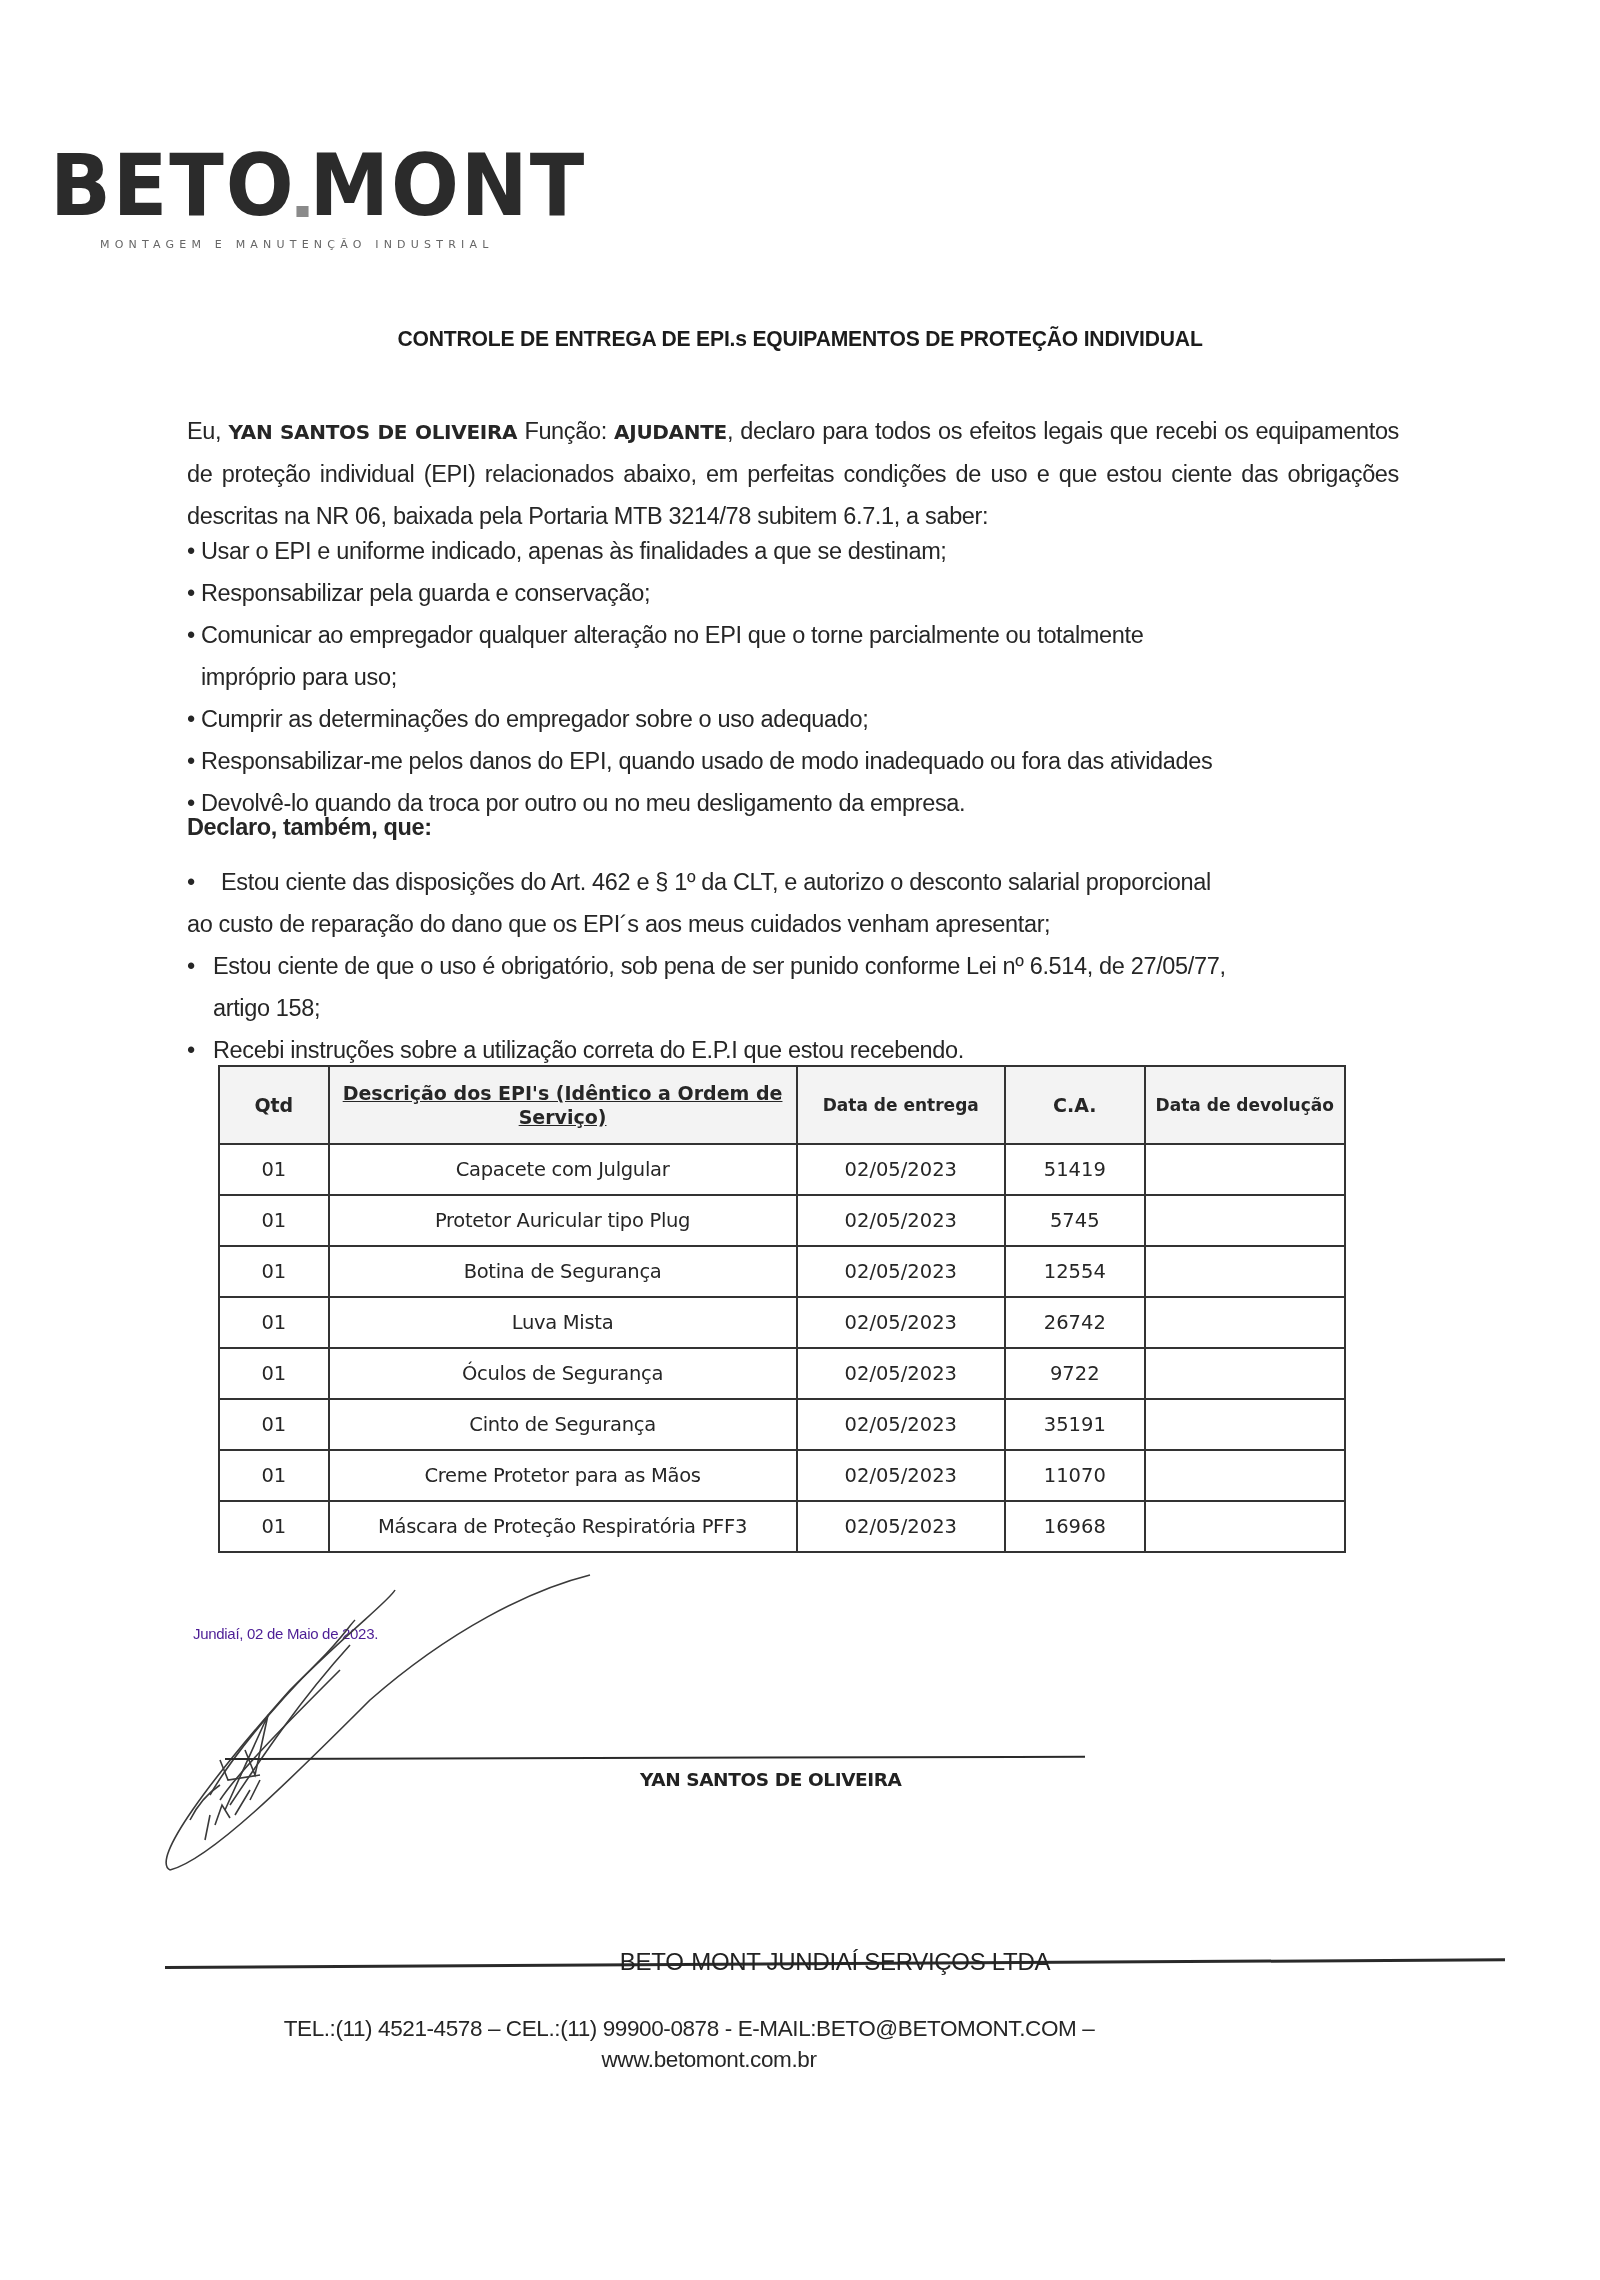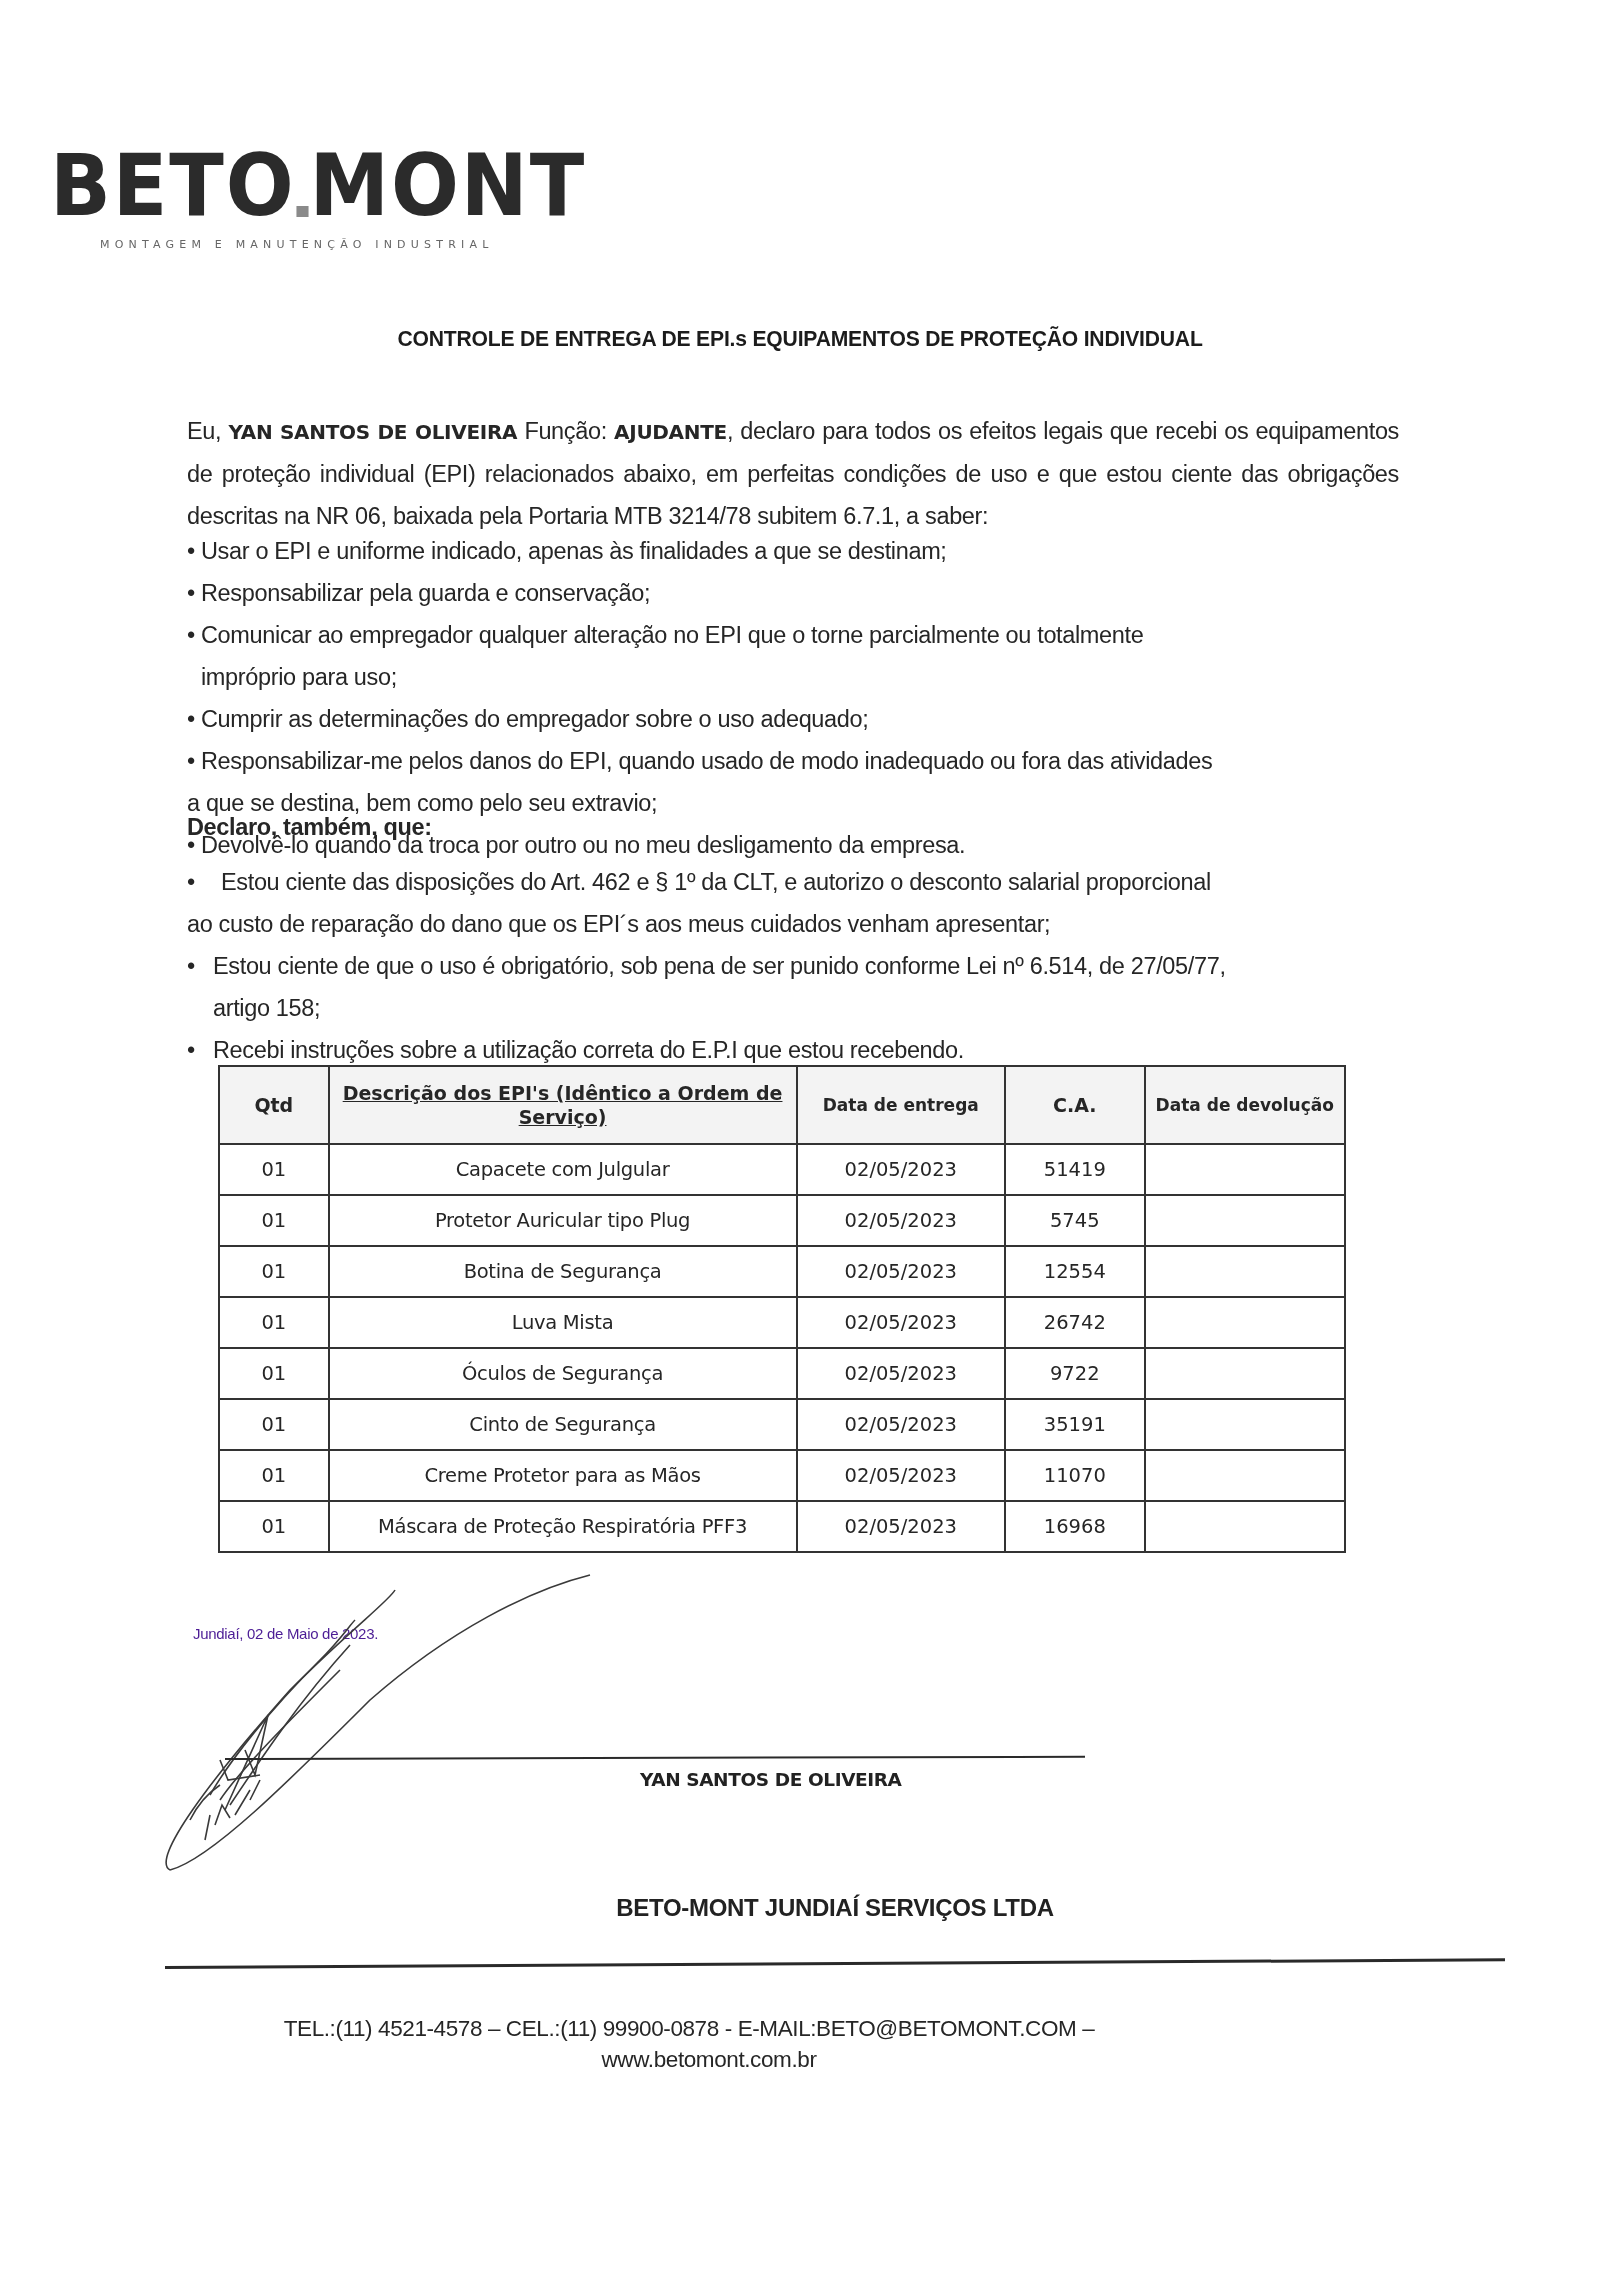--- a/index.html
+++ b/index.html
@@ -62,42 +62,42 @@
   .col-ca { width: 138px; }
   .col-dev { width: 199px; margin-left: 28px; }
   .epi-table td.desc { font-size: 19.5px; letter-spacing: -0.3px; }
 
   .place-date { left: 193px; top: 1625px; font-size: 15px; color: #4c1d95; letter-spacing: -0.3px; }
   .sig-line { left: 225px; top: 1758px; width: 860px; height: 2px; background: #2a2a2a; transform: rotate(-0.15deg); transform-origin: left center; }
   .sig-name { left: 640px; top: 1769px; font-family: "DejaVu Sans", sans-serif; font-weight: bold; font-size: 18.5px; color: #222; letter-spacing: -0.4px; }
   .signature { left: 150px; top: 1560px; width: 520px; height: 330px; }
 
   .footer-line { left: 165px; top: 1966px; width: 1340px; height: 3px; background: #2a2a2a; transform: rotate(-0.33deg); transform-origin: left center; }
-  .footer-company { left: 0; width: 1600px; top: 1894px; text-align: center; font-weight: bold; font-size: 24px; color: #222; letter-spacing: -0.3px; padding-left: 70px; box-sizing: border-box; }
+  .footer-company { left: 0; width: 1600px; top: 1948px; text-align: center; font-weight: normal; font-size: 24px; color: #222; letter-spacing: -0.3px; padding-left: 70px; box-sizing: border-box; }
   .footer-contact { left: 0; width: 1308px; top: 2016px; text-align: center; font-size: 22.5px; color: #262626; letter-spacing: -0.4px; padding-left: 70px; box-sizing: border-box; }
   .footer-web { left: 0; width: 1348px; top: 2047px; text-align: center; font-size: 22.5px; color: #262626; letter-spacing: -0.4px; padding-left: 70px; box-sizing: border-box; }
 </style>
 </head>
 <body>
 
 <div class="abs logo">
   <span>BETO</span><span class="dot"></span><span>MONT</span>
 </div>
 <div class="abs logo-sub">MONTAGEM E MANUTENÇÃO INDUSTRIAL</div>
 
 <div class="abs title">CONTROLE DE ENTREGA DE EPI.s EQUIPAMENTOS DE PROTEÇÃO INDIVIDUAL</div>
 
 <div class="abs body-text para1"><span>Eu, </span><b>YAN SANTOS DE OLIVEIRA</b><span> Função: </span><b>AJUDANTE</b><span>, declaro para todos os efeitos legais que recebi os equipamentos de proteção individual (EPI) relacionados abaixo, em perfeitas condições de uso e que estou ciente das obrigações descritas na NR 06, baixada pela Portaria MTB 3214/78 subitem 6.7.1, a saber:</span></div>
 
 <div class="abs body-text bullets1">
   <div class="li"><span class="b">•</span><span>Usar o EPI e uniforme indicado, apenas às finalidades a que se destinam;</span></div>
   <div class="li"><span class="b">•</span><span>Responsabilizar pela guarda e conservação;</span></div>
   <div class="li"><span class="b">•</span><span>Comunicar ao empregador qualquer alteração no EPI que o torne parcialmente ou totalmente</span><br><span>impróprio para uso;</span></div>
   <div class="li"><span class="b">•</span><span>Cumprir as determinações do empregador sobre o uso adequado;</span></div>
-  <div class="li"><span class="b">•</span><span>Responsabilizar-me pelos danos do EPI, quando usado de modo inadequado ou fora das atividades</span><span class="cont0" style="display:block">a que se destina, bem como pelo seu extravio;</span></div>
+  <div class="li"><span class="b">•</span><span>Responsabilizar-me pelos danos do EPI, quando usado de modo inadequado ou fora das atividades</span></div>
   <div class="li"><span class="b">•</span><span>Devolvê-lo quando da troca por outro ou no meu desligamento da empresa.</span></div>
 </div>
 
 <div class="abs body-text declaro">Declaro, também, que:</div>
 
 <div class="abs body-text bullets2">
   <div class="li"><span class="b">•</span><span style="padding-left:8px">Estou ciente das disposições do Art. 462 e § 1º da CLT, e autorizo o desconto salarial proporcional</span><span class="outdent">ao custo de reparação do dano que os EPI´s aos meus cuidados venham apresentar;</span></div>
   <div class="li"><span class="b">•</span><span>Estou ciente de que o uso é obrigatório, sob pena de ser punido conforme Lei nº 6.514, de 27/05/77,</span><br><span>artigo 158;</span></div>
   <div class="li"><span class="b">•</span><span>Recebi instruções sobre a utilização correta do E.P.I que estou recebendo.</span></div>
 </div>

